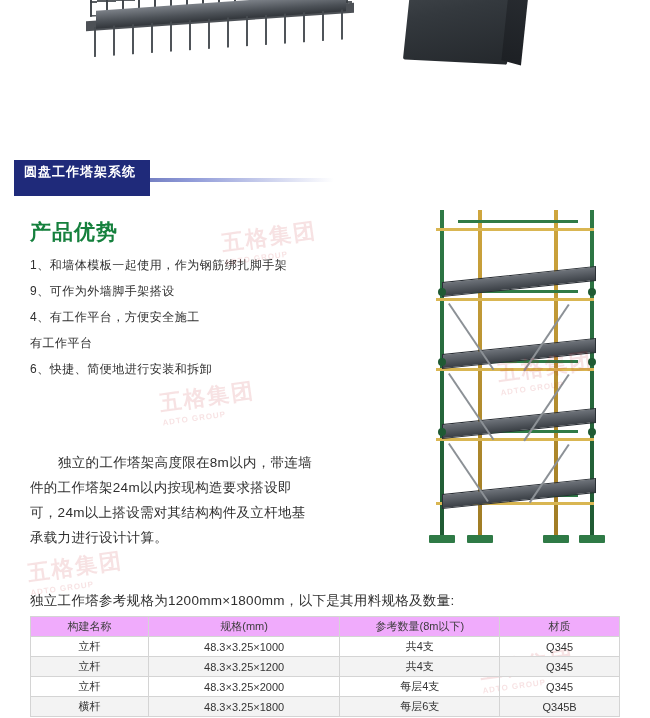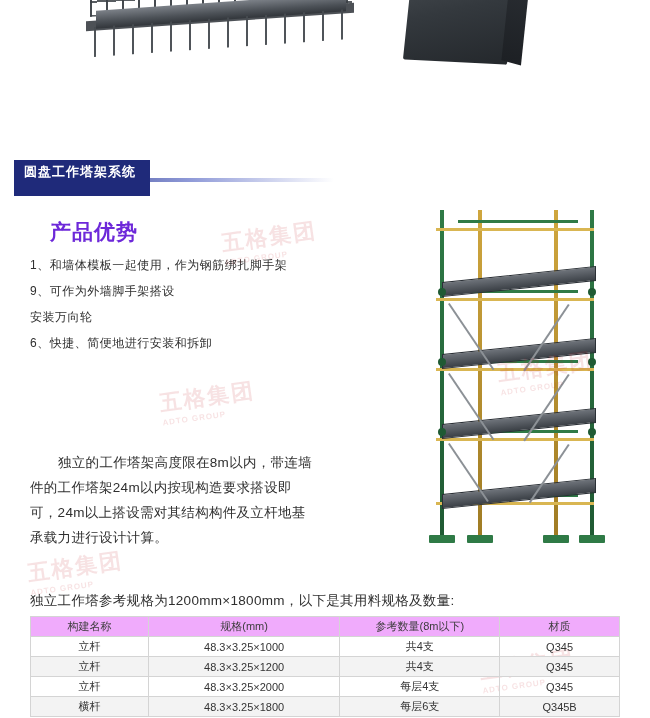--- a/index.html
+++ b/index.html
@@ -103,23 +103,22 @@
     background: linear-gradient(90deg,#1f2a7a 0%, #8f9ad8 55%, #ffffff 100%);
     z-index: 1;
   }
 
   
   .adv-title {
     position: absolute;
     left: 30px; top: 218px;
     font-size: 21px;
     font-weight: bold;
-    color: #6d28d9;
+    color: #15803d;
     letter-spacing: 1px;
-    margin-left: 20px;
   }
   .adv-list {
     position: absolute;
     left: 30px; top: 252px;
     width: 360px;
   }
   .adv-item {
     font-size: 12px;
     line-height: 26px;
     color: #2f2f2f;
@@ -261,21 +260,22 @@
 <div class="section-title-wrap">
   <div class="section-title-tail"></div>
   <div class="section-title-bar">圆盘工作塔架系统</div>
 </div>
 
 <div class="adv-title">产品优势</div>
 
 <div class="adv-list">
   <div class="adv-item">1、和墙体模板一起使用，作为钢筋绑扎脚手架</div>
   <div class="adv-item">9、可作为外墙脚手架搭设</div>
-  <div class="adv-item sub">安装万向轮</div>
+  <div class="adv-item">4、有工作平台，方便安全施工</div>
+  <div class="adv-item sub">有工作平台</div>
   <div class="adv-item">6、快捷、简便地进行安装和拆卸</div>
 </div>
 
 <div class="note-para">独立的工作塔架高度限在8m以内，带连墙件的工作塔架24m以内按现构造要求搭设即可，24m以上搭设需对其结构构件及立杆地基承载力进行设计计算。</div>
 
 <div class="tower">
   <div class="post p1"></div>
   <div class="post p2"></div>
   <div class="post p3"></div>
   <div class="post p4"></div>

